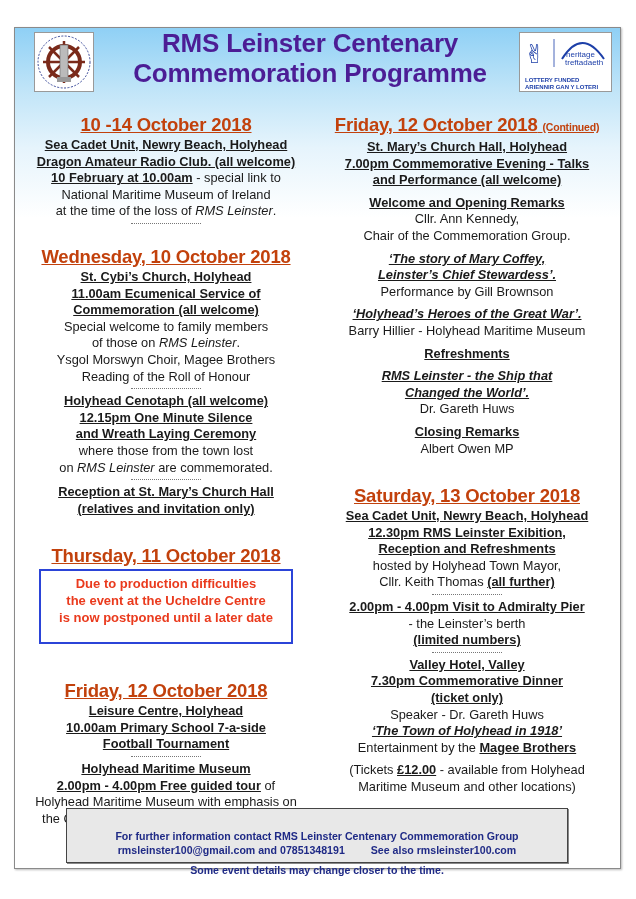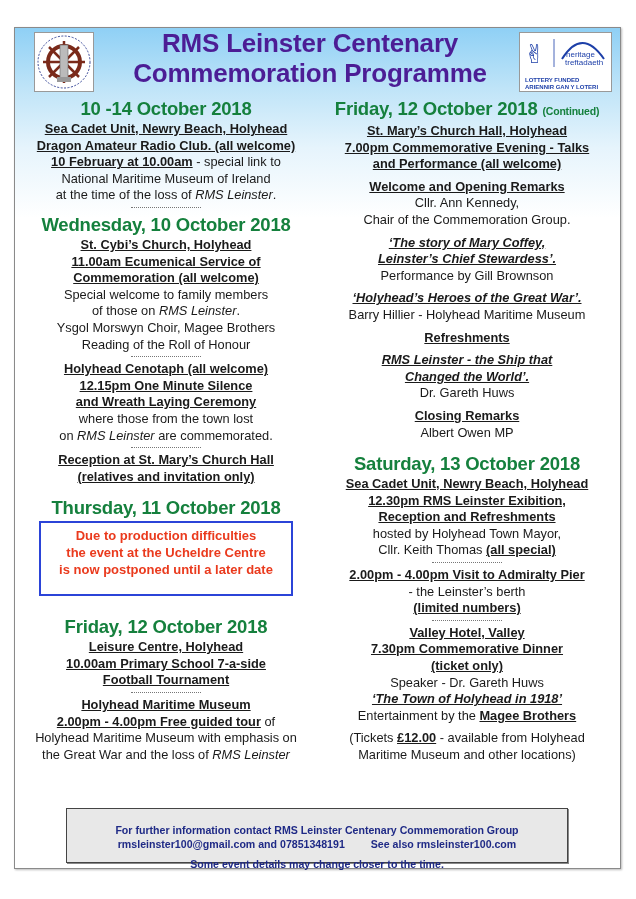--- a/index.html
+++ b/index.html
@@ -10,34 +10,34 @@
            background: linear-gradient(to bottom, #8fd0f5 0px, #bfe4f8 60px, #e6f4fc 120px, #ffffff 190px, #ffffff 100%); }
   .header-title { position: absolute; left: 100px; width: 420px; top: 28px; text-align: center;
                   color: #4c1d95; font-weight: bold; font-size: 26px; line-height: 30px; letter-spacing: -0.2px; }
   .logo-left { position: absolute; left: 34px; top: 32px; width: 58px; height: 58px;
                background: #fff; border: 1px solid #999; }
   .logo-right { position: absolute; left: 519px; top: 32px; width: 91px; height: 58px;
                 background: #fff; border: 1px solid #999; }
   .col { position: absolute; text-align: center; }
   .col-left { left: 18px; width: 296px; top: 96px; }
   .col-right { left: 318px; width: 298px; top: 96px; }
-  .day { color: #15803d; font-weight: bold; font-size: 18.5px; line-height: 22px; margin: 2px 0 1px; letter-spacing: -0.2px; }
+  .day { color: #c2410c; font-weight: bold; font-size: 18.5px; line-height: 22px; margin: 18px 0 1px; letter-spacing: -0.2px; text-decoration: underline; }
   .day .cont { font-size: 10.5px; }
   .ln { font-size: 12.8px; line-height: 16.6px; }
   .b { font-weight: bold; text-decoration: underline; }
   .i { font-style: italic; }
   .sep { height: 8px; position: relative; }
   .sep::after { content: ""; position: absolute; left: 50%; top: 3px; width: 70px; margin-left: -35px;
                 border-top: 1px dotted #777; }
   .gap { height: 6px; }
   .notice { margin: 2px auto 0; width: 250px; border: 2px solid #2b44d8; padding: 4px 0 16px;
             color: #ea3a1d; font-weight: bold; font-size: 13px; line-height: 17px; }
   .footer { position: absolute; left: 66px; top: 808px; width: 502px; height: 55px;
             background: #e8e8e8; border: 1px solid #444; box-shadow: 1px 1px 0 #888;
-            text-align: center; color: #1f2a86; font-weight: bold; font-size: 10.6px; line-height: 14px; padding-top: 14px; box-sizing: border-box; }
+            text-align: center; color: #1f2a86; font-weight: bold; font-size: 10.6px; line-height: 14px; padding-top: 20px; box-sizing: border-box; }
   .footer .row2 span + span { margin-left: 26px; }
   .footer .note { margin-top: 6px; }
 </style>
 </head>
 <body>
 
 <div class="frame"></div>
 
 <div class="logo-left">
   <svg width="58" height="58" viewBox="0 0 58 58">
@@ -145,21 +145,21 @@
   <div class="gap"></div>
   <div class="ln b">Closing Remarks</div>
   <div class="ln">Albert Owen MP</div>
   <div class="gap" style="height:10px"></div>
 
   <div class="day">Saturday, 13 October 2018</div>
   <div class="ln b">Sea Cadet Unit, Newry  Beach, Holyhead</div>
   <div class="ln b">12.30pm RMS Leinster Exibition,</div>
   <div class="ln b">Reception and Refreshments</div>
   <div class="ln">hosted by Holyhead Town Mayor,</div>
-  <div class="ln"><span>Cllr. Keith Thomas </span><span class="b">(all special)</span></div>
+  <div class="ln"><span>Cllr. Keith Thomas </span><span class="b">(all further)</span></div>
   <div class="sep"></div>
   <div class="ln b">2.00pm - 4.00pm Visit to Admiralty Pier</div>
   <div class="ln">- the Leinster’s berth</div>
   <div class="ln b">(limited numbers)</div>
   <div class="sep"></div>
   <div class="ln b">Valley Hotel, Valley</div>
   <div class="ln b">7.30pm Commemorative Dinner</div>
   <div class="ln b">(ticket only)</div>
   <div class="ln">Speaker - Dr. Gareth Huws</div>
   <div class="ln b i">‘The Town of Holyhead in 1918’</div>

